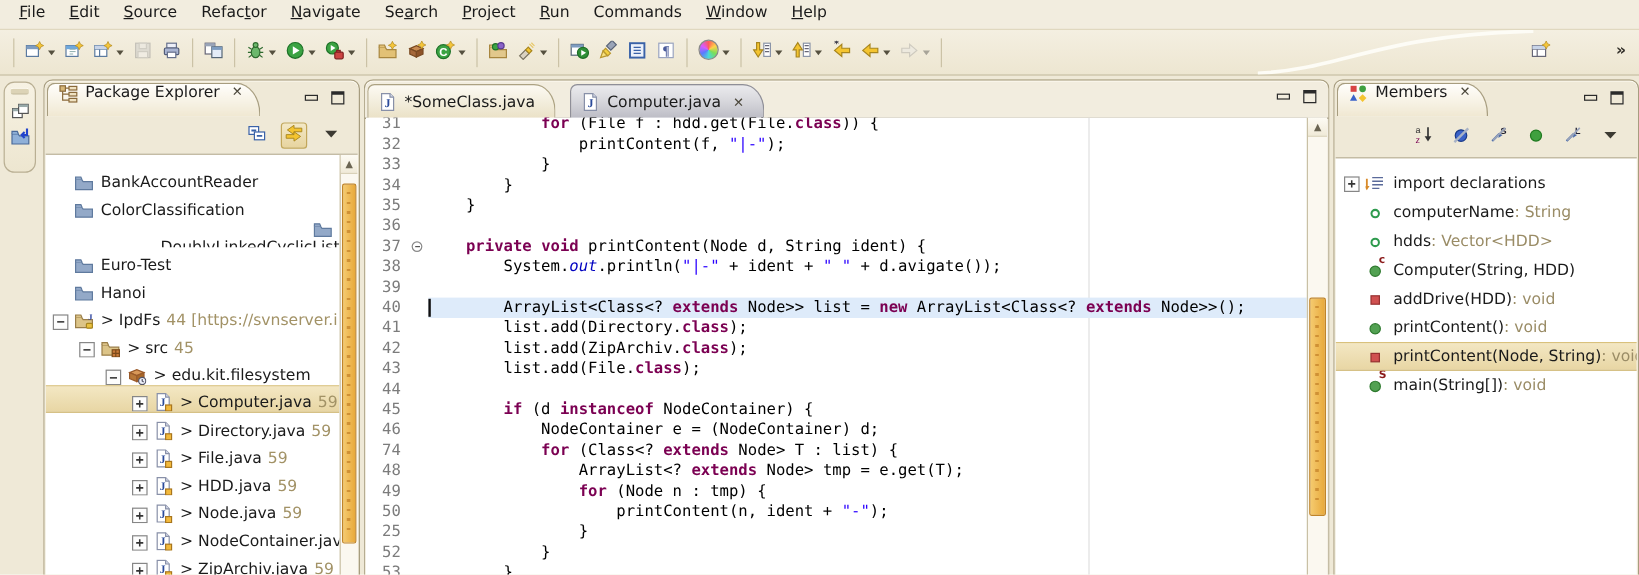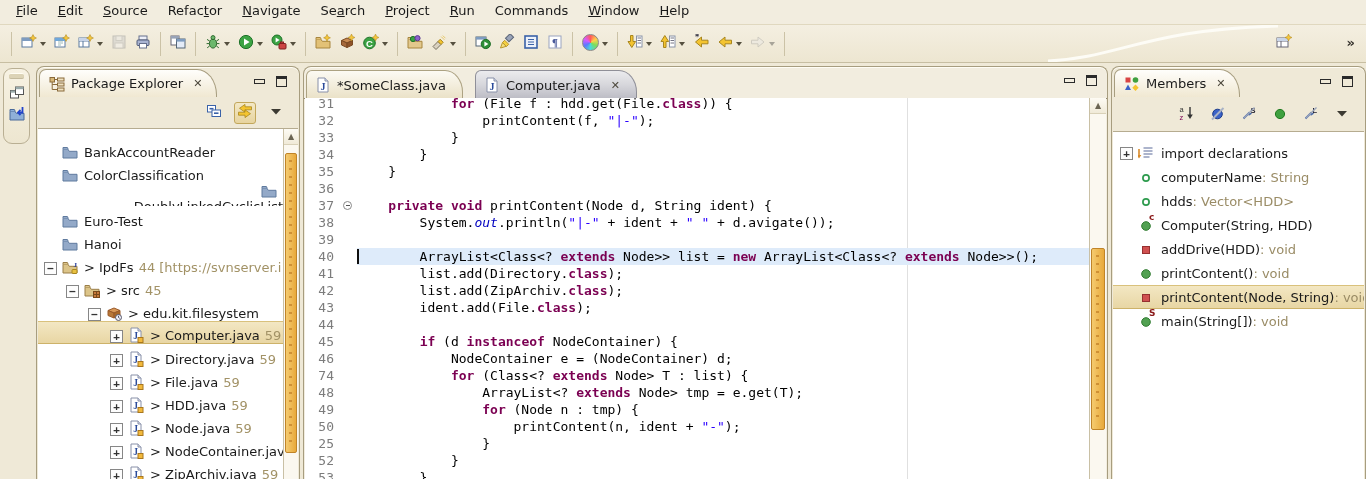--- a/index.html
+++ b/index.html
@@ -25,21 +25,21 @@
   .overflow{position:absolute;right:12px;top:35px;font-weight:bold;color:#33302A;letter-spacing:-1px}
   
   .fastview{position:absolute;left:3px;top:68px;width:27px;height:76px;border:1px solid #B9AF93;
             border-radius:9px;background:linear-gradient(#F7F2E3,#EDE6D0);box-sizing:border-box}
   .fv-grip{width:15px;height:4px;margin:4px auto 6px auto;background:#DCD3B6;border-top:1px solid #FFFDF4;
            border-bottom:1px solid #C4BB9E;border-radius:2px}
   .fv-ic{display:block;margin:5px auto;width:16px;height:16px}
   
   .panel{position:absolute;top:66px;height:423px;background:#EFE9D7;border:1px solid #A79D7F;border-bottom:none;
          border-radius:8px 8px 0 0;box-sizing:border-box;box-shadow:inset 0 1px 0 #FFFDF5}
-  .vtab{position:absolute;left:2px;top:2px;height:27px;display:flex;align-items:center;gap:6px;
+  .vtab{position:absolute;left:2px;top:2px;height:27px;display:flex;gap:6px;
         padding:0 14px 0 9px;border:1px solid #A79D7F;border-bottom:none;
         border-radius:7px 20px 0 0 / 7px 26px 0 0;background:linear-gradient(#FFFEFB,#F0E8D2)}
   .vtab .ticon{width:16px;height:16px;flex:none}
   .tclose{color:#4C483C;font-size:11px;margin-left:4px;font-weight:bold}
   .winbtns{position:absolute;top:9px;display:flex;gap:11px}
   .b-min{width:11px;height:5px;border:1.5px solid #2A2A2A;box-sizing:border-box;margin-top:3px}
   .b-max{width:11px;height:11px;border:1.5px solid #2A2A2A;border-top:3.5px solid #2A2A2A;box-sizing:border-box}
   .vtoolbar{position:absolute;left:0;top:30px;right:0;height:31px;display:flex;align-items:center;
             justify-content:flex-end;gap:9px;padding-right:12px}
   .vtbtn{display:flex;align-items:center;justify-content:center;width:22px;height:22px;border-radius:3px}
@@ -606,21 +606,21 @@
             <span class="ccode"><span class="tk-p">        list.add(Directory.</span><span class="tk-k">class</span><span class="tk-p">);</span></span>
           </div>
           <div class="crow">
             <span class="lnum">42</span>
             <span class="fold"></span>
             <span class="ccode"><span class="tk-p">        list.add(ZipArchiv.</span><span class="tk-k">class</span><span class="tk-p">);</span></span>
           </div>
           <div class="crow">
             <span class="lnum">43</span>
             <span class="fold"></span>
-            <span class="ccode"><span class="tk-p">        ident.add(File.</span><span class="tk-k">class</span><span class="tk-p">);</span></span>
+            <span class="ccode"><span class="tk-p">        list.add(File.</span><span class="tk-k">class</span><span class="tk-p">);</span></span>
           </div>
           <div class="crow">
             <span class="lnum">44</span>
             <span class="fold"></span>
             <span class="ccode"></span>
           </div>
           <div class="crow">
             <span class="lnum">45</span>
             <span class="fold"></span>
             <span class="ccode"><span class="tk-p">        </span><span class="tk-k">if</span><span class="tk-p"> (d </span><span class="tk-k">instanceof</span><span class="tk-p"> NodeContainer) {</span></span>

